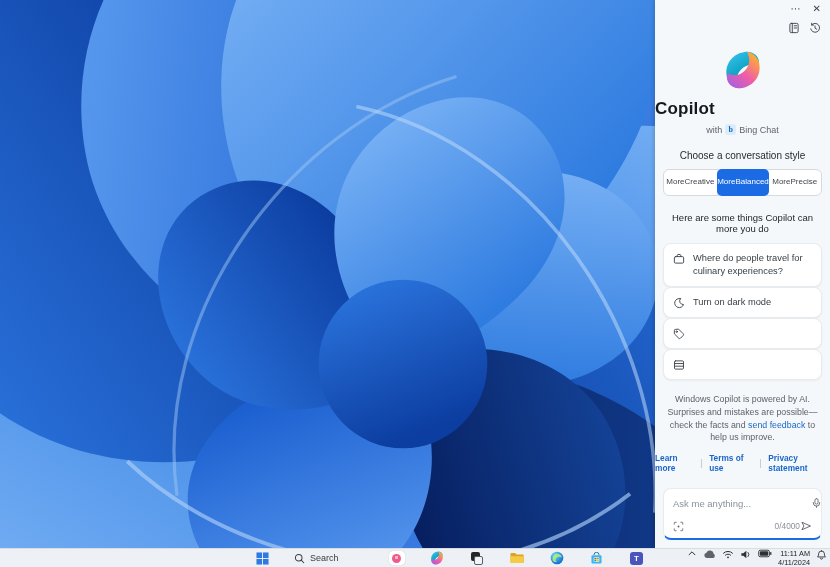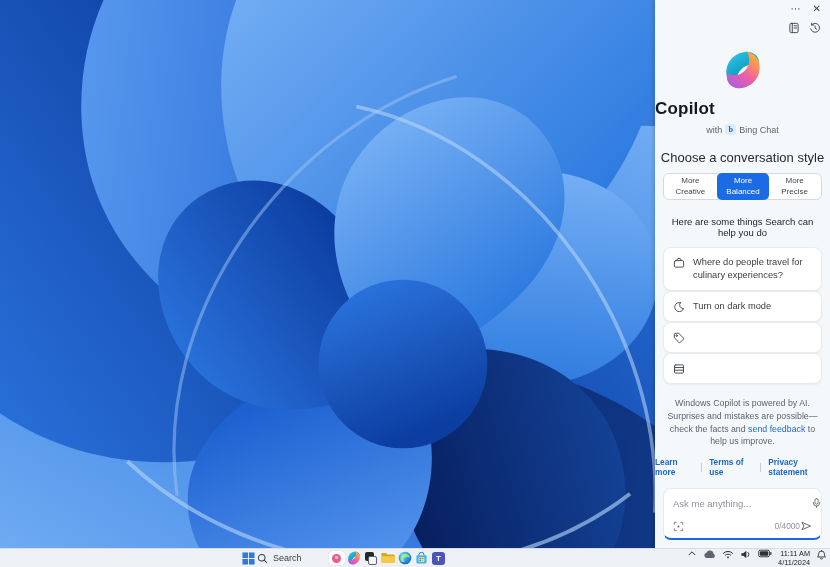--- a/index.html
+++ b/index.html
@@ -19,24 +19,24 @@
   .panel-toolbar { display:flex; justify-content:flex-end; gap:9px; padding:8px 9px 0; }
   .tool-btn { cursor:pointer; display:flex; }
 
   .logo-wrap { width:40px; height:40px; margin:16px auto 0; }
   .panel-title { text-align:left; font-size:17px; font-weight:700; color:#15181c; margin-top:9px; letter-spacing:.2px; }
   .panel-subtitle { margin-top:5px; display:flex; justify-content:center; align-items:center; gap:3px;
     font-size:9px; color:#5e666f; }
   .bing-badge { width:11px; height:11px; border-radius:3px; background:#ddecfb; color:#0f6cbd;
     font-size:8px; font-weight:700; display:inline-flex; align-items:center; justify-content:center; font-family:"Liberation Serif", serif; }
 
-  .style-heading { margin-top:15px; text-align:center; font-size:13px; color:#272b30; }
+  .style-heading { margin-top:15px; text-align:center; font-size:10px; color:#272b30; }
   .segmented { margin:8px 8px 0; height:27px; display:flex; background:#fff;
     border:1px solid #d6dade; border-radius:6px; }
-  .seg { flex:1; display:flex; flex-direction:column; align-items:center; justify-content:center;
+  .seg { flex:1; display:flex; flex-direction:row; align-items:center; justify-content:center;
     font-size:8px; line-height:1.3; color:#41464c; border-right:1px solid #e5e8eb; cursor:pointer; }
   .seg:last-child { border-right:none; }
   .seg.selected { background:#1a6be4; color:#fff; border-radius:5px; margin:-1px; border-right:none; z-index:1; }
 
   .suggest-heading { margin-top:16px; text-align:center; font-size:9.5px; color:#22262b; padding:0 8px; }
   .cards { margin:9px 8px 0; display:flex; flex-direction:column; }
   .card { background:#fff; border:1px solid #e8ebee; border-radius:8px; box-shadow:0 1px 2px rgba(0,0,0,.05);
     padding:8px 9px; display:flex; gap:8px; align-items:flex-start; cursor:pointer; }
   .card-text { font-size:9.3px; color:#3a4046; line-height:1.4; }
   .card-icon { flex:0 0 auto; margin-top:1px; display:flex; }
@@ -53,21 +53,21 @@
   .ask-input { flex:1; border:none; outline:none; background:transparent; font-size:9.5px; color:#2f343a;
     font-family:"Liberation Sans", sans-serif; }
   .ask-input::placeholder { color:#8b929a; }
   .composer-bottom { display:flex; align-items:center; margin-top:11px; }
   .char-counter { margin-left:auto; font-size:8.3px; color:#8b929a; }
   .icon-btn { display:flex; cursor:pointer; }
 
   
   .taskbar { position:absolute; left:0; right:0; bottom:0; height:19px; background:#edf0f4;
     border-top:1px solid rgba(0,0,0,.08); z-index:6; }
-  .tb-center { position:absolute; left:240px; top:0; height:100%; display:flex; align-items:center; gap:1px; }
+  .tb-center { position:absolute; left:254px; top:0; height:100%; display:flex; align-items:center; gap:24px; }
   .tb-search { display:flex; align-items:center; gap:5px; margin-right:26px; cursor:pointer; }
   .tb-search-label { font-size:9px; color:#3b4046; }
   .tb-btn { width:16px; height:16px; display:flex; align-items:center; justify-content:center; cursor:pointer; }
   .widgets-pill { width:17px; height:14px; background:#fff; border-radius:4px; box-shadow:0 0 1px rgba(0,0,0,.25);
     display:flex; align-items:center; justify-content:center; }
   .widgets-blob { width:9px; height:9px; border-radius:50%;
     background:radial-gradient(circle at 50% 40%, #ffb2c8 0 25%, #ee5a8d 26% 75%, #d63384 76%); }
   .taskview-back { position:absolute; width:9px; height:9px; left:2px; top:2px; background:#23272c; border-radius:2px; }
   .taskview-front { position:absolute; width:9px; height:9px; left:5.5px; top:5.5px; background:#f2f4f6;
     border:1px solid #5a6066; border-radius:2px; }
@@ -203,21 +203,21 @@
       <div class="seg selected">
         <span>More</span>
         <span>Balanced</span>
       </div>
       <div class="seg">
         <span>More</span>
         <span>Precise</span>
       </div>
     </div>
 
-    <div class="suggest-heading">Here are some things Search can help you do</div>
+    <div class="suggest-heading">Here are some things Copilot can more you do</div>
 
     <div class="cards">
       <div class="card">
         <span class="card-icon">
           <svg width="12" height="12" viewBox="0 0 14 14" fill="none" stroke="#41464c" stroke-width="1.1" stroke-linecap="round">
             <rect x="1.6" y="4.2" width="10.8" height="7.6" rx="1.4"></rect>
             <path d="M4.8 4.2 V3.2 a2.2 1.6 0 0 1 4.4 0 V4.2"></path>
           </svg>
         </span>
         <span class="card-text">Where do people travel for culinary experiences?</span>

